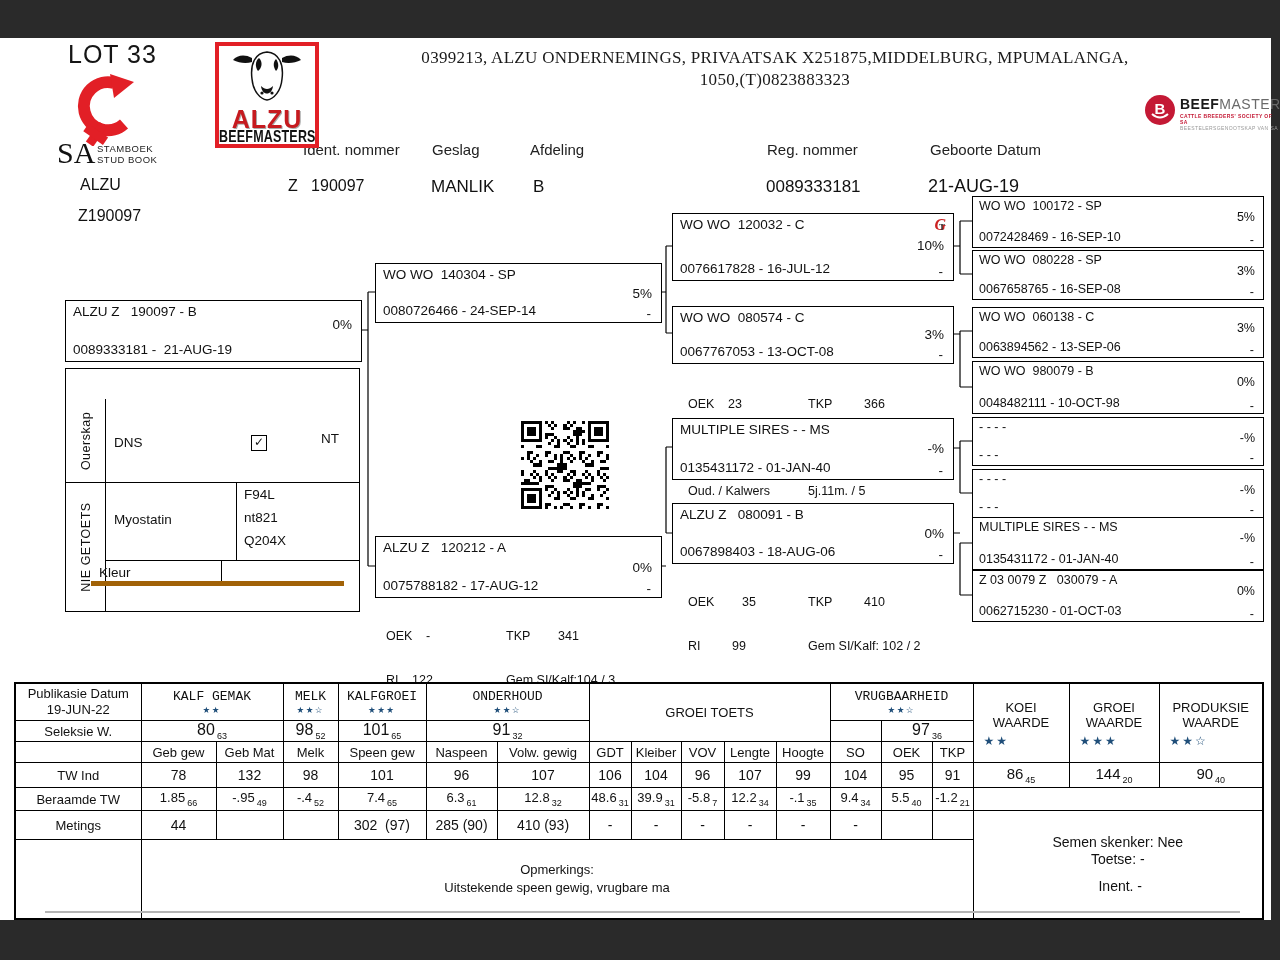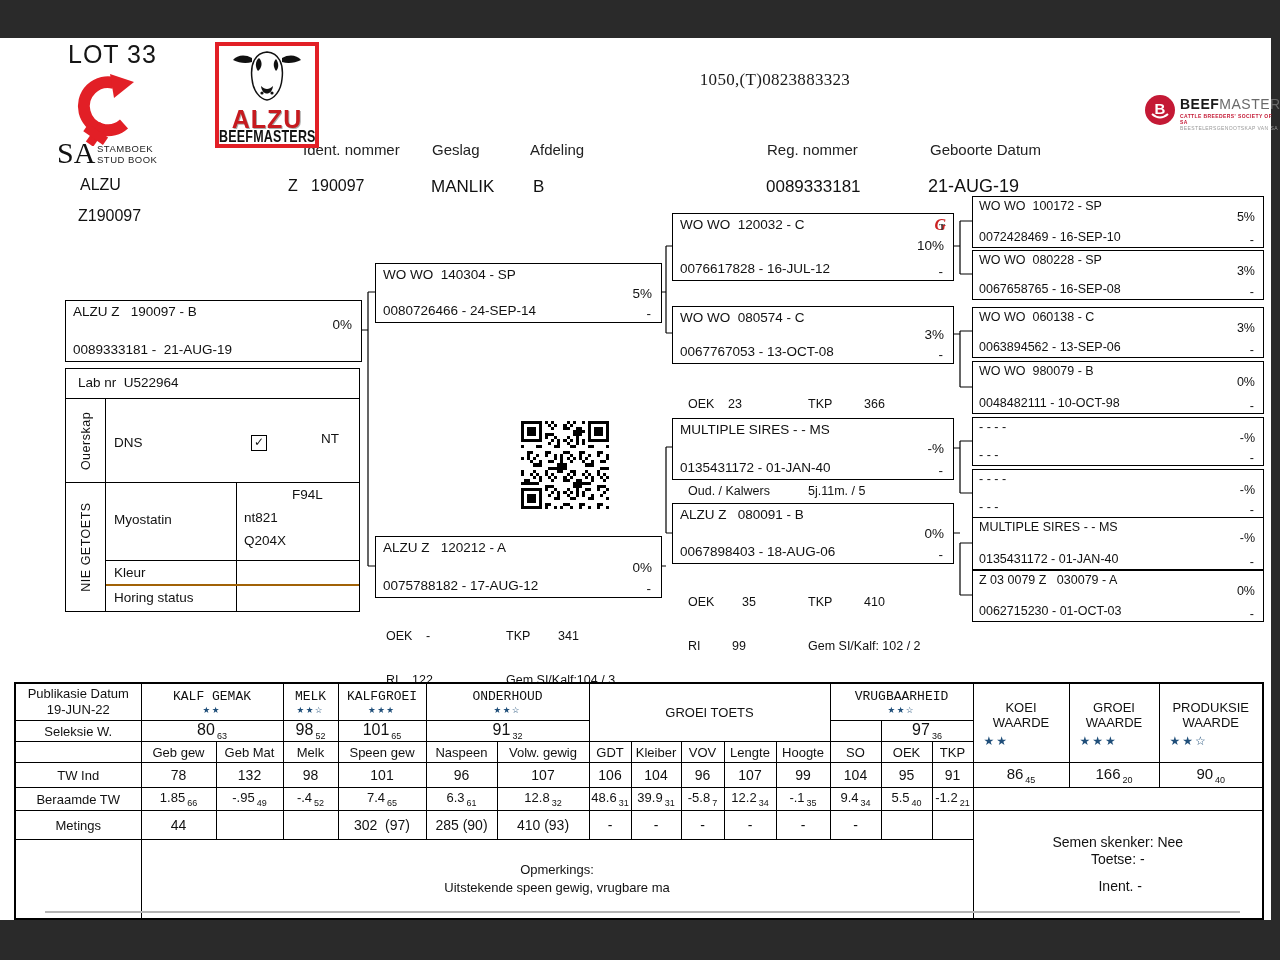--- a/index.html
+++ b/index.html
@@ -41,21 +41,21 @@
   .stats .lbl{display:inline-block;width:40px;}
   
   .labbox{position:absolute;left:65px;top:368px;width:293px;height:242px;border:1.5px solid #000;background:#fff;font-size:13.5px;}
   .lab-title{position:absolute;left:0;top:0;width:100%;height:30px;border-bottom:1px solid #000;box-sizing:border-box;padding:6px 0 0 12px;}
   .lab-strip1{position:absolute;left:0;top:30px;width:40px;height:84px;border-right:1px solid #000;border-bottom:1px solid #000;box-sizing:border-box;}
   .lab-strip2{position:absolute;left:0;top:114px;width:40px;height:128px;border-right:1px solid #000;box-sizing:border-box;}
   .vtext{position:absolute;left:50%;top:50%;transform:translate(-50%,-50%) rotate(-90deg);font-size:12.5px;white-space:nowrap;letter-spacing:.5px;}
   .lab-h{position:absolute;left:40px;top:30px;width:253px;height:20px;border-bottom:1px solid #000;box-sizing:border-box;}
   .lab-dns{position:absolute;left:40px;top:50px;width:253px;height:64px;border-bottom:1px solid #000;box-sizing:border-box;}
   .lab-myo{position:absolute;left:40px;top:114px;width:253px;height:78px;border-bottom:1px solid #000;box-sizing:border-box;}
-  .lab-kleur{position:absolute;left:40px;top:192px;width:253px;height:25px;border-bottom:2px solid #a16207;box-sizing:border-box;}
+  .lab-kleur{position:absolute;left:25px;top:192px;width:253px;height:25px;border-bottom:5px solid #a16207;box-sizing:border-box;}
   .lab-horing{position:absolute;left:40px;top:217px;width:253px;height:25px;box-sizing:border-box;}
   .vline{position:absolute;left:130px;top:0;bottom:0;width:0;border-left:1px solid #000;}
   .chk{position:absolute;left:145px;top:16px;width:14px;height:14px;border:1.5px solid #000;font-size:12px;line-height:13px;text-align:center;}
   
   table.big{position:absolute;left:14px;top:682px;border-collapse:collapse;table-layout:fixed;background:#fff;}
   table.big td{border:1px solid #000;padding:0;font-size:13px;text-align:center;vertical-align:middle;overflow:hidden;}
   table.big{border:2px solid #000;}
   tr.r0 td{height:36px;} tr.r1 td{height:20px;} tr.r2 td{height:20px;}
   tr.r3 td{height:24px;font-size:14px;} tr.r4 td{height:22px;} tr.r5 td{height:28px;font-size:14px;}
   tr.r6 td{height:78px;}
@@ -107,20 +107,21 @@
       <path d="M40,12 C44,16 43,22 39,25 C36,21 36,15 40,12 Z" fill="#111"></path>
       <path d="M57,13 C60,17 60,22 57,25 C54,21 54,16 57,13 Z" fill="#111"></path>
       <path d="M42,40 C46,44 50,44 54,40 C53,50 43,50 42,40 Z" fill="#111"></path>
       <circle cx="43" cy="47" r="1.6" fill="#111"></circle>
         <circle cx="53" cy="47" r="1.6" fill="#111"></circle>
     </svg>
     <div class="alzu-name">ALZU</div>
     <div class="alzu-sub">BEEFMASTERS</div>
   </div>
 
+  <div class="abs addr" style="left:395px;top:48px;">0399213,  ALZU ONDERNEMINGS, PRIVAATSAK X251875,MIDDELBURG, MPUMALANGA,</div>
   <div class="abs addr" style="left:395px;top:70px;">1050,(T)0823883323</div>
 
   <svg class="abs" style="left:1143px;top:93px;" width="34" height="34" viewBox="0 0 34 34">
     <circle cx="17" cy="17" r="15" fill="#c41935"></circle>
     <text x="17" y="21" text-anchor="middle" font-size="15" font-weight="bold" fill="#fff" font-family="Liberation Sans,sans-serif">B</text>
     <path d="M9,21 Q17,28 25,21" stroke="#fff" stroke-width="2" fill="none"></path>
   </svg>
   <div class="abs" style="left:1180px;top:95px;">
     <span class="bm-beef">BEEF</span><span class="bm-master">MASTER</span>
     <div class="bm-s1">CATTLE BREEDERS' SOCIETY OF SA</div>
@@ -149,46 +150,41 @@
              M952 533 H960 M960 543 V595 M960 543 H972 M960 595 H972" stroke="#000" stroke-width="1.2" fill="none"></path>
   </svg>
 
   <div class="pbox" style="left:65px;top:300px;width:295px;height:60px;">
     <span class="pname">ALZU Z   190097 - B</span>
     <span class="ppct">0%</span>
     <span class="preg">0089333181 -  21-AUG-19</span>
   </div>
 
   <div class="labbox">
-    <div class="lab-title pre">Lab nr  U522964</div>
     <div class="lab-strip1">
       <span class="vtext">Ouerskap</span>
     </div>
     <div class="lab-strip2">
       <span class="vtext">NIE GETOETS</span>
     </div>
     <div class="lab-dns">
       <span class="abs" style="left:8px;top:16px;">DNS</span>
       <span class="chk">✓</span>
       <span class="abs" style="left:215px;top:12px;">NT</span>
     </div>
     <div class="lab-myo">
       <div class="vline"></div>
       <span class="abs" style="left:8px;top:29px;">Myostatin</span>
-      <span class="abs" style="left:138px;top:4px;margin-left:48px;">F94L</span>
+      <span class="abs" style="left:138px;top:4px;">F94L</span>
       <span class="abs" style="left:138px;top:27px;">nt821</span>
       <span class="abs" style="left:138px;top:50px;">Q204X</span>
     </div>
     <div class="lab-kleur">
       <div class="vline"></div>
       <span class="abs" style="left:8px;top:4px;">Kleur</span>
-    </div>
-    <div class="lab-horing">
-      <div class="vline"></div>
-      <span class="abs" style="left:8px;top:4px;">Horing status</span>
     </div>
   </div>
 
   <svg class="abs" id="qr-svg" style="left:521px;top:421px;" width="88" height="88" viewBox="0 0 29 29" fill="#000" shape-rendering="crispEdges">
       <rect x="0" y="0" width="1" height="1"></rect>
       <rect x="0" y="1" width="1" height="1"></rect>
       <rect x="0" y="2" width="1" height="1"></rect>
       <rect x="0" y="3" width="1" height="1"></rect>
       <rect x="0" y="4" width="1" height="1"></rect>
       <rect x="0" y="5" width="1" height="1"></rect>
@@ -736,21 +732,21 @@
       <td>107</td>
       <td class="narrow">106</td>
       <td class="narrow">104</td>
       <td class="narrow">96</td>
       <td class="narrow">107</td>
       <td class="narrow">99</td>
       <td>104</td>
       <td>95</td>
       <td>91</td>
       <td><span class="selv" style="font-size:15px;">86</span><span class="sub">45</span></td>
-      <td><span class="selv" style="font-size:15px;">166</span><span class="sub">20</span></td>
+      <td><span class="selv" style="font-size:15px;">144</span><span class="sub">20</span></td>
       <td><span class="selv" style="font-size:15px;">90</span><span class="sub">40</span></td>
     </tr>
     <tr class="r4">
       <td>Beraamde TW</td>
       <td><span>1.85</span><span class="sub">66</span></td>
       <td><span>-.95</span><span class="sub">49</span></td>
       <td><span>-.4</span><span class="sub">52</span></td>
       <td><span>7.4</span><span class="sub">65</span></td>
       <td><span>6.3</span><span class="sub">61</span></td>
       <td><span>12.8</span><span class="sub">32</span></td>

